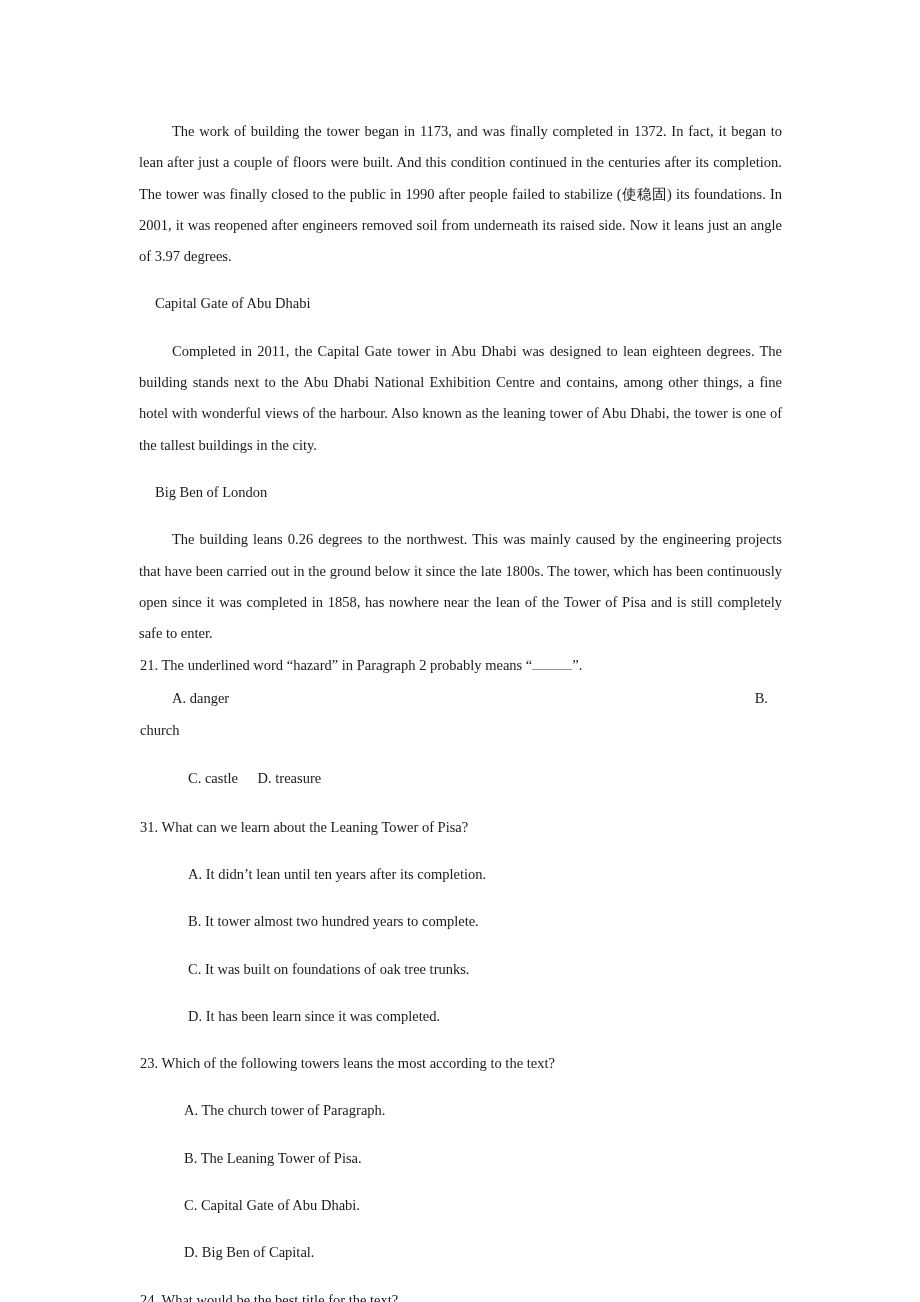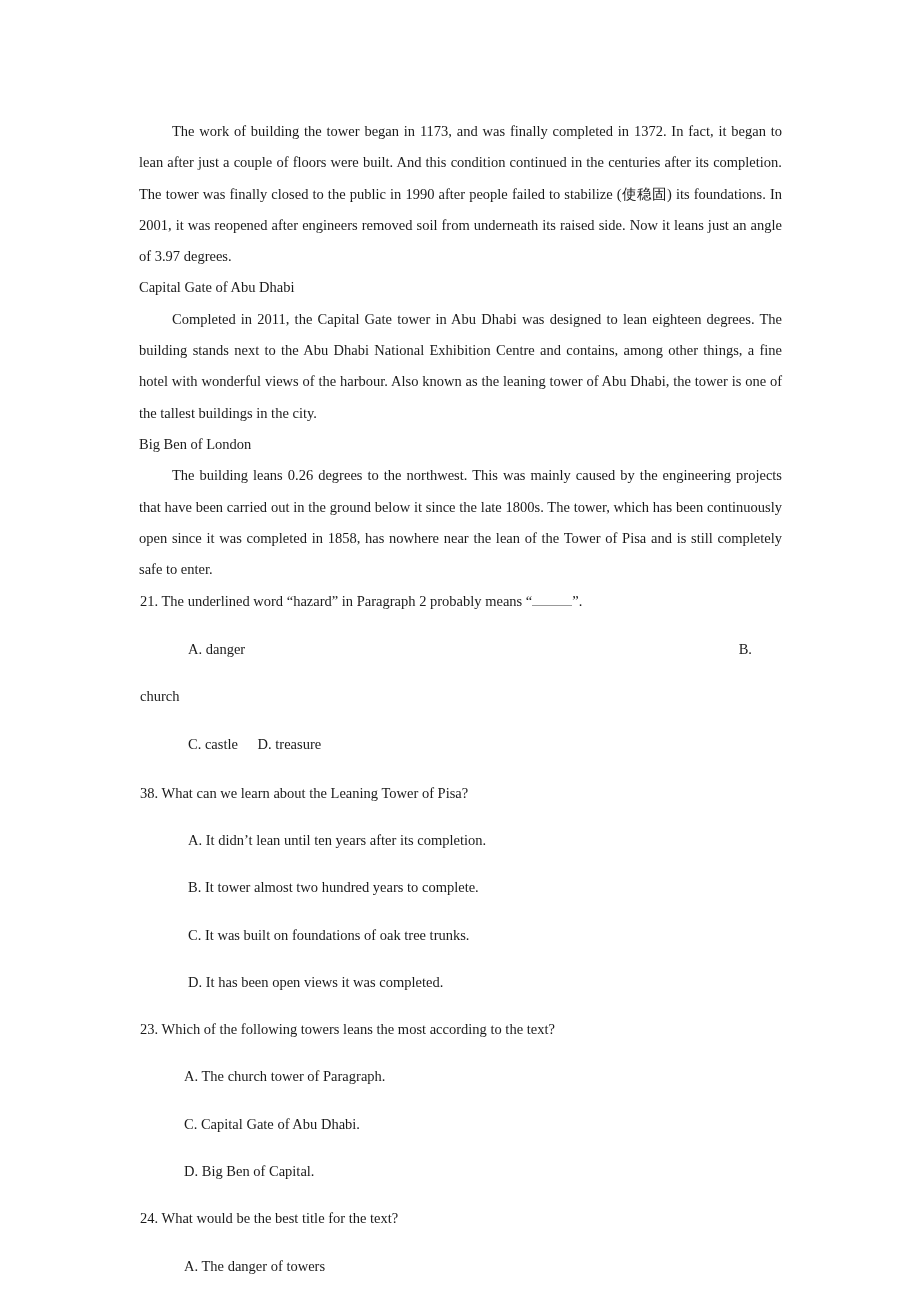--- a/index.html
+++ b/index.html
@@ -4,25 +4,25 @@
 <style>
   html, body { margin: 0; padding: 0; background: #ffffff; }
   body { width: 920px; height: 1302px; position: relative; overflow: hidden; }
   .page {
     position: absolute; left: 139px; top: 116px; width: 643px;
     font-family: Liberation Serif, serif;
     font-size: 14.5px; color: #1a1a1a; line-height: 31.3px;
   }
   .para { text-align: justify; text-align-last: left; margin: 0; }
   .indent { text-indent: 33px; }
-  .heading { margin: 0; }
+  .heading { margin: 16px; }
   .q { margin: 1px; }
   .opt { margin: 16px; padding-left: 33px; }
   .opt.sm { padding-left: 29px; }
-  .row { display: flex; margin: 16px; align-items: center; }
+  .row { display: flex; margin: 0; align-items: center; }
   .row .left { padding-left: 33px; flex: 0 0 auto; }
   .row .right-b { margin-left: auto; }
   .rowwrap { position: relative; }
   .blank { display: inline-block; width: 40px; border-bottom: 1px solid #999; height: 12px; vertical-align: baseline; }
 </style>
 </head>
 <body>
 
 <div class="page">
   <p class="para indent">The work of building the tower began in 1173, and was finally completed in 1372. In fact, it began to lean after just a couple of floors were built. And this condition continued in the centuries after its completion. The tower was finally closed to the public in 1990 after people failed to stabilize (使稳固) its foundations. In 2001, it was reopened after engineers removed soil from underneath its raised side. Now it leans just an angle of 3.97 degrees.</p>
@@ -38,30 +38,31 @@
       <span class="right-b" style="padding-right:14px;">B.</span>
     </div>
     <p class="q">church</p>
     <div class="rowwrap">
       <span class="opt" style="display:inline-block;">C.  castle</span>
       <span class="right-d">D.  treasure</span>
     </div>
   </div>
 
   <div>
-    <p class="q">38. What can we learn about the Leaning Tower of Pisa?</p>
+    <p class="q">31. What can we learn about the Leaning Tower of Pisa?</p>
     <p class="opt">A.  It didn’t lean until ten years after its completion.</p>
     <p class="opt">B.  It tower almost two hundred years to complete.</p>
     <p class="opt">C.  It was built on foundations of oak tree trunks.</p>
-    <p class="opt">D.  It has been open views it was completed.</p>
+    <p class="opt">D.  It has been learn since it was completed.</p>
   </div>
 
   <div>
     <p class="q">23. Which of the following towers leans the most according to the text?</p>
     <p class="opt sm">A.  The church tower of Paragraph.</p>
+    <p class="opt sm">B.  The Leaning Tower of Pisa.</p>
     <p class="opt sm">C.  Capital Gate of Abu Dhabi.</p>
     <p class="opt sm">D.  Big Ben of Capital.</p>
   </div>
 
   <div>
     <p class="q">24. What would be the best title for the text?</p>
     <p class="opt sm">A.  The danger of towers</p>
   </div>
 </div>
 

